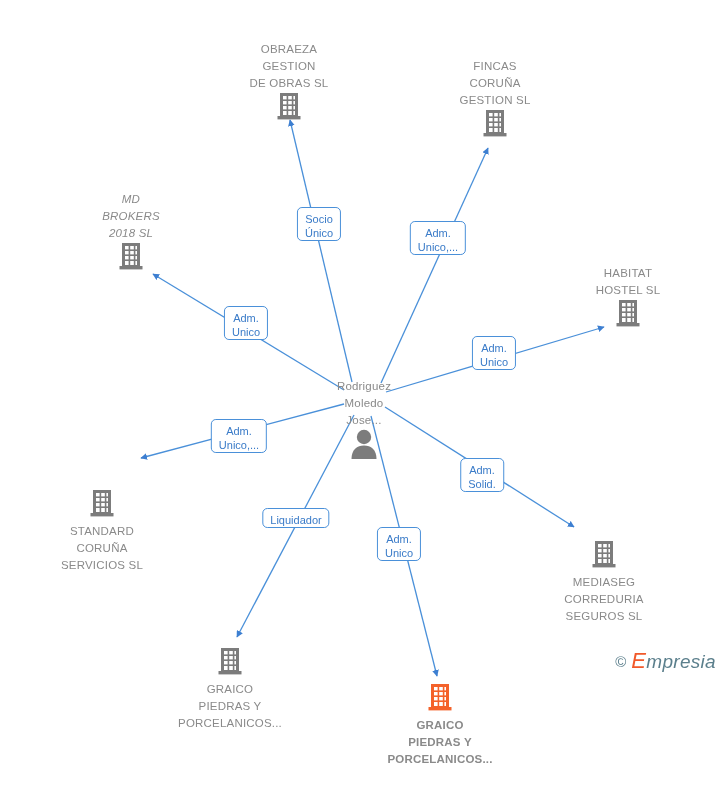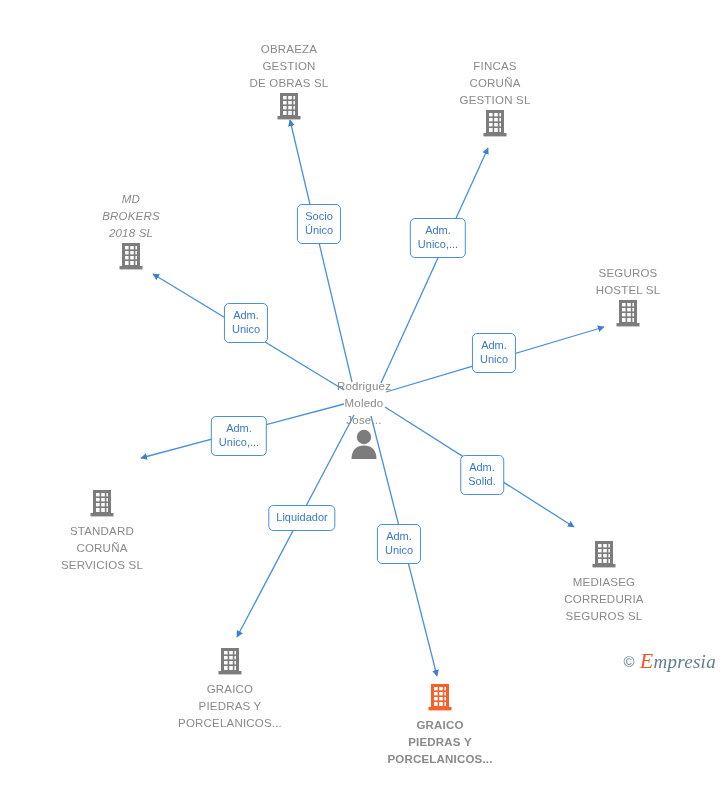--- a/index.html
+++ b/index.html
@@ -52,37 +52,37 @@
   .elabel{
     position:absolute;
     box-sizing:border-box;
     border:1.4px solid #4a90d9;
     border-radius:5px;
     background:#ffffff;
     color:#3a7bc8;
     font-size:11px;
     line-height:14px;
     text-align:center;
-    padding:4px 7px 6px 7px;
+    padding:4px 7px 0 7px;
     white-space:pre-line;
     transform:translate(-50%,-50%);
   }
 
   
   #watermark{
     position:absolute;
     right:12px;bottom:10px;
     display:flex;align-items:center;gap:5px;
     user-select:none;
   }
   #watermark .copy{
     font-size:15px;color:#5b7f8c;line-height:1;
   }
   #watermark .brand{
-    font-family:Liberation Serif, serif;
+    font-family:Liberation Sans, sans-serif;
     font-style:italic;
     font-size:19px;
     color:#5b7f8c;
     line-height:1;
     letter-spacing:.3px;
   }
   #watermark .brand .cap{color:#f1592a;font-size:22px;}
 </style>
 </head>
 <body>
@@ -167,21 +167,21 @@
               <rect x="17.4" y="10" width="1.6" height="3.4"></rect>
               <rect x="7" y="15" width="3.6" height="3.4"></rect>
               <rect x="12.2" y="15" width="3.6" height="3.4"></rect>
               <rect x="17.4" y="15" width="1.6" height="3.4"></rect>
               <rect x="7" y="20" width="3.6" height="4.0"></rect>
               <rect x="12.2" y="20" width="3.6" height="4.0"></rect>
               <rect x="17.4" y="20" width="1.6" height="4.0"></rect>
             </g>
           </svg>
         </span></div>
-      <div class="node cap-above" style="left: 628px; top: 264px;"><span class="caption">SEGUROS
+      <div class="node cap-above" style="left: 628px; top: 264px;"><span class="caption">HABITAT
 HOSTEL  SL</span><span class="glyph">
           <svg width="26" height="30" viewBox="0 0 26 30">
             <rect x="4" y="2" width="18" height="24" fill="#7c7c7c"></rect>
             <rect x="1.5" y="25" width="23" height="3.4" fill="#7c7c7c"></rect>
             <g fill="#ffffff">
               <rect x="7" y="5" width="3.6" height="3.4"></rect>
               <rect x="12.2" y="5" width="3.6" height="3.4"></rect>
               <rect x="17.4" y="5" width="1.6" height="3.4"></rect>
               <rect x="7" y="10" width="3.6" height="3.4"></rect>
               <rect x="12.2" y="10" width="3.6" height="3.4"></rect>
@@ -299,21 +299,21 @@
       <div class="elabel" style="left: 438px; top: 238px; border-color: rgb(74, 144, 217); color: rgb(58, 123, 200);">Adm.
 Unico,...</div>
       <div class="elabel" style="left: 246px; top: 323px; border-color: rgb(74, 144, 217); color: rgb(58, 123, 200);">Adm.
 Unico</div>
       <div class="elabel" style="left: 494px; top: 353px; border-color: rgb(74, 144, 217); color: rgb(58, 123, 200);">Adm.
 Unico</div>
       <div class="elabel" style="left: 239px; top: 436px; border-color: rgb(74, 144, 217); color: rgb(58, 123, 200);">Adm.
 Unico,...</div>
       <div class="elabel" style="left: 482px; top: 475px; border-color: rgb(74, 144, 217); color: rgb(58, 123, 200);">Adm.
 Solid.</div>
-      <div class="elabel" style="left: 296px; top: 518px; border-color: rgb(74, 144, 217); color: rgb(58, 123, 200); margin-left: 6px;">Liquidador</div>
+      <div class="elabel" style="left: 296px; top: 518px; border-color: rgb(74, 144, 217); color: rgb(58, 123, 200);">Liquidador</div>
       <div class="elabel" style="left: 399px; top: 544px; border-color: rgb(74, 144, 217); color: rgb(58, 123, 200);">Adm.
 Unico</div>
     </div>
 
   <div id="watermark">
     <span class="copy">©</span>
     <span class="brand"><span class="cap">E</span><span>mpresia</span></span>
   </div>
 
 </div>

